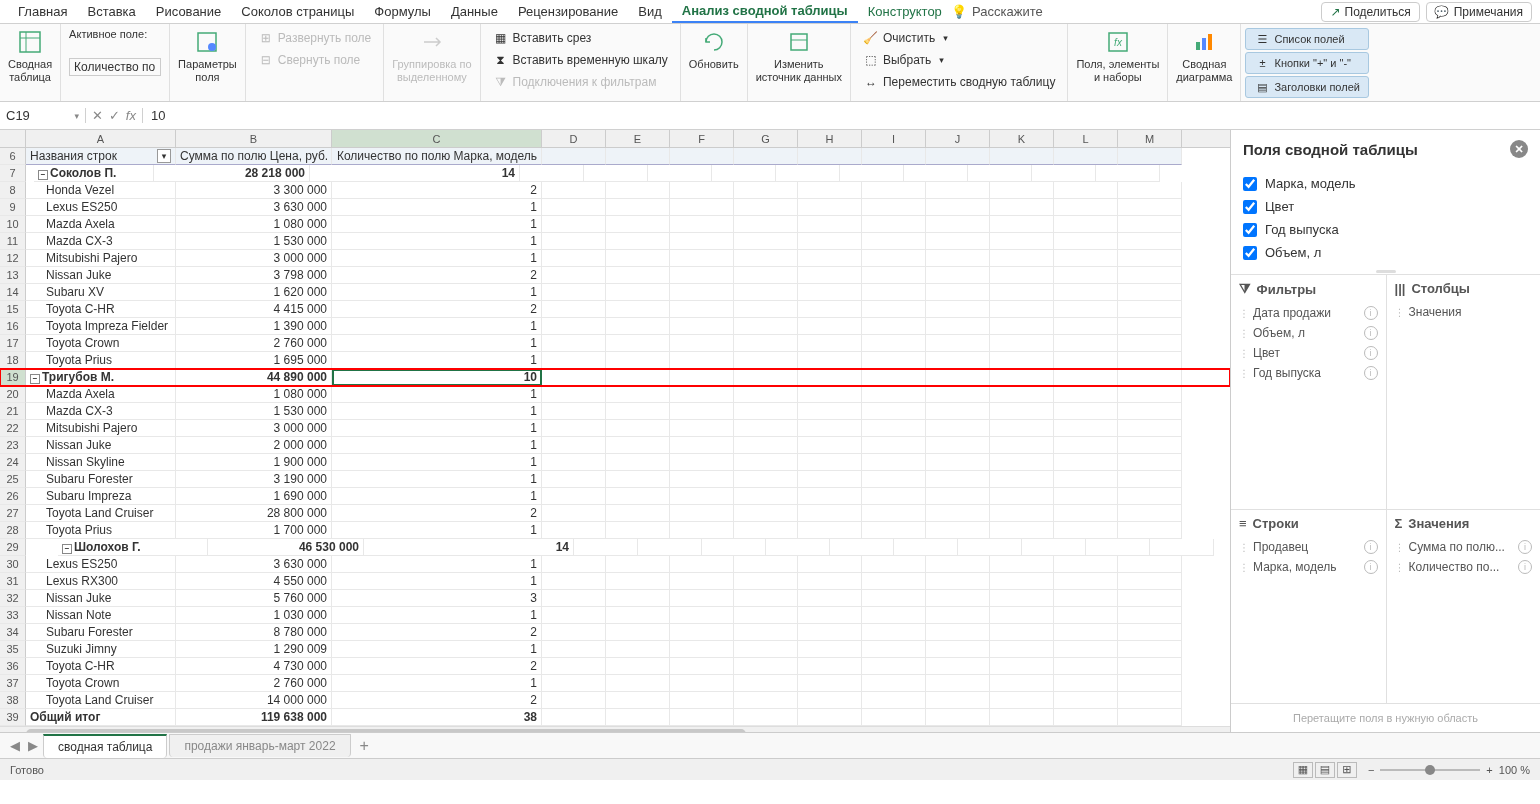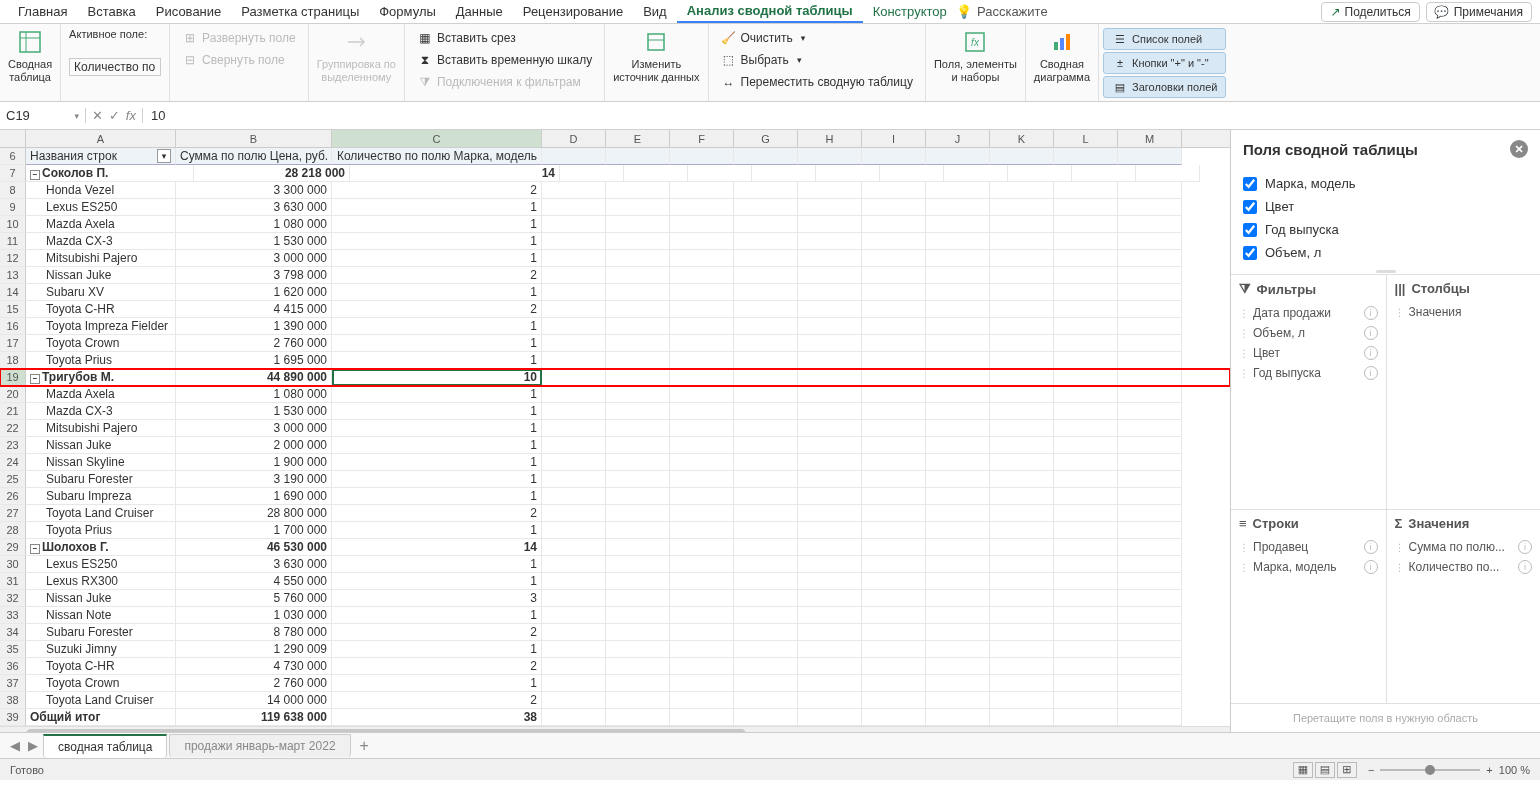--- a/index.html
+++ b/index.html
@@ -88,21 +88,21 @@
 .statusbar .slider { width: 100px; height: 2px; background: #bbb; position: relative; }
 .statusbar .slider .knob { width: 10px; height: 10px; border-radius: 50%; background: #888; position: absolute; left: 45px; top: -4px; }
 </style>
 </head>
 <body>
 
 <div class="ribbon-tabs">
   <span class="tab">Главная</span>
   <span class="tab">Вставка</span>
   <span class="tab">Рисование</span>
-  <span class="tab">Разметка страницы</span>
+  <span class="tab">Соколов страницы</span>
   <span class="tab">Формулы</span>
   <span class="tab">Данные</span>
   <span class="tab">Рецензирование</span>
   <span class="tab">Вид</span>
   <span class="tab active">Анализ сводной таблицы</span>
   <span class="tab green">Конструктор</span>
   <span class="tell">
       <span>💡</span>
       <span>Расскажите</span>
     </span>
@@ -130,20 +130,32 @@
       <span style="white-space:pre">Сводная
 таблица</span>
     </div>
   </div>
   <div class="rgroup">
     <div style="font-size:11px">Активное поле:</div>
     <div style="font-size:12px;border:1px solid #ccc;padding:1px 4px;width:92px;overflow:hidden">Количество по</div>
     <div style="height:4px"></div>
   </div>
   <div class="rgroup">
+    <div class="vbtn">
+      <span class="ico">
+          <svg viewBox="0 0 24 24">
+            <rect x="3" y="3" width="18" height="18" fill="none" stroke="#4a7" stroke-width="1.5"></rect>
+            <circle cx="17" cy="17" r="4" fill="#58f" stroke="none"></circle>
+          </svg>
+        </span>
+      <span style="white-space:pre">Параметры
+поля</span>
+    </div>
+  </div>
+  <div class="rgroup">
     <div class="stack">
       <div class="hbtn dis">
           <span class="small-ico">⊞</span>
           <span>Развернуть поле</span>
         </div>
       <div class="hbtn dis">
           <span class="small-ico">⊟</span>
           <span>Свернуть поле</span>
         </div>
     </div>
@@ -166,20 +178,31 @@
           <span>Вставить срез</span>
         </div>
       <div class="hbtn">
           <span class="small-ico">⧗</span>
           <span>Вставить временную шкалу</span>
         </div>
       <div class="hbtn dis">
           <span class="small-ico">⧩</span>
           <span>Подключения к фильтрам</span>
         </div>
+    </div>
+  </div>
+  <div class="rgroup">
+    <div class="vbtn">
+      <span class="ico">
+          <svg viewBox="0 0 24 24">
+            <path d="M4 12 A8 8 0 1 1 12 20" fill="none" stroke="#4a7" stroke-width="1.5"></path>
+            <path d="M4 8 L4 12 L8 12" fill="none" stroke="#4a7" stroke-width="1.5"></path>
+          </svg>
+        </span>
+      <span>Обновить</span>
     </div>
   </div>
   <div class="rgroup">
     <div class="vbtn">
       <span class="ico">
           <svg viewBox="0 0 24 24">
             <rect x="4" y="4" width="16" height="16" fill="none" stroke="#4a7" stroke-width="1.5"></rect>
             <line x1="4" y1="10" x2="20" y2="10" stroke="#4a7"></line>
           </svg>
         </span>
@@ -291,21 +314,21 @@
           <div class="cell hdr r" style="width: 64px;"></div>
           <div class="cell hdr r" style="width: 64px;"></div>
           <div class="cell hdr r" style="width: 64px;"></div>
           <div class="cell hdr r" style="width: 64px;"></div>
           <div class="cell hdr r" style="width: 64px;"></div>
           <div class="cell hdr r" style="width: 64px;"></div>
           <div class="cell hdr r" style="width: 64px;"></div>
         </div>
         <div class="row">
           <div class="rowh">7</div>
-          <div class="cell bold" style="width: 168px;"><span class="collapse-btn">−</span>Соколов П.</div>
+          <div class="cell bold" style="width: 120px; margin-left: 8px;"><span class="collapse-btn">−</span>Соколов П.</div>
           <div class="cell r bold" style="width: 156px;">28 218 000</div>
           <div class="cell r bold" style="width: 210px;">14</div>
           <div class="cell r bold" style="width: 64px;"></div>
           <div class="cell r bold" style="width: 64px;"></div>
           <div class="cell r bold" style="width: 64px;"></div>
           <div class="cell r bold" style="width: 64px;"></div>
           <div class="cell r bold" style="width: 64px;"></div>
           <div class="cell r bold" style="width: 64px;"></div>
           <div class="cell r bold" style="width: 64px;"></div>
           <div class="cell r bold" style="width: 64px;"></div>
@@ -643,21 +666,21 @@
           <div class="cell r" style="width: 64px;"></div>
           <div class="cell r" style="width: 64px;"></div>
           <div class="cell r" style="width: 64px;"></div>
           <div class="cell r" style="width: 64px;"></div>
           <div class="cell r" style="width: 64px;"></div>
           <div class="cell r" style="width: 64px;"></div>
           <div class="cell r" style="width: 64px;"></div>
         </div>
         <div class="row">
           <div class="rowh">29</div>
-          <div class="cell bold" style="width: 150px;"><span class="collapse-btn">−</span>Шолохов Г.</div>
+          <div class="cell bold" style="width: 150px; margin-left: 32px;"><span class="collapse-btn">−</span>Шолохов Г.</div>
           <div class="cell r bold" style="width: 156px;">46 530 000</div>
           <div class="cell r bold" style="width: 210px;">14</div>
           <div class="cell r bold" style="width: 64px;"></div>
           <div class="cell r bold" style="width: 64px;"></div>
           <div class="cell r bold" style="width: 64px;"></div>
           <div class="cell r bold" style="width: 64px;"></div>
           <div class="cell r bold" style="width: 64px;"></div>
           <div class="cell r bold" style="width: 64px;"></div>
           <div class="cell r bold" style="width: 64px;"></div>
           <div class="cell r bold" style="width: 64px;"></div>

